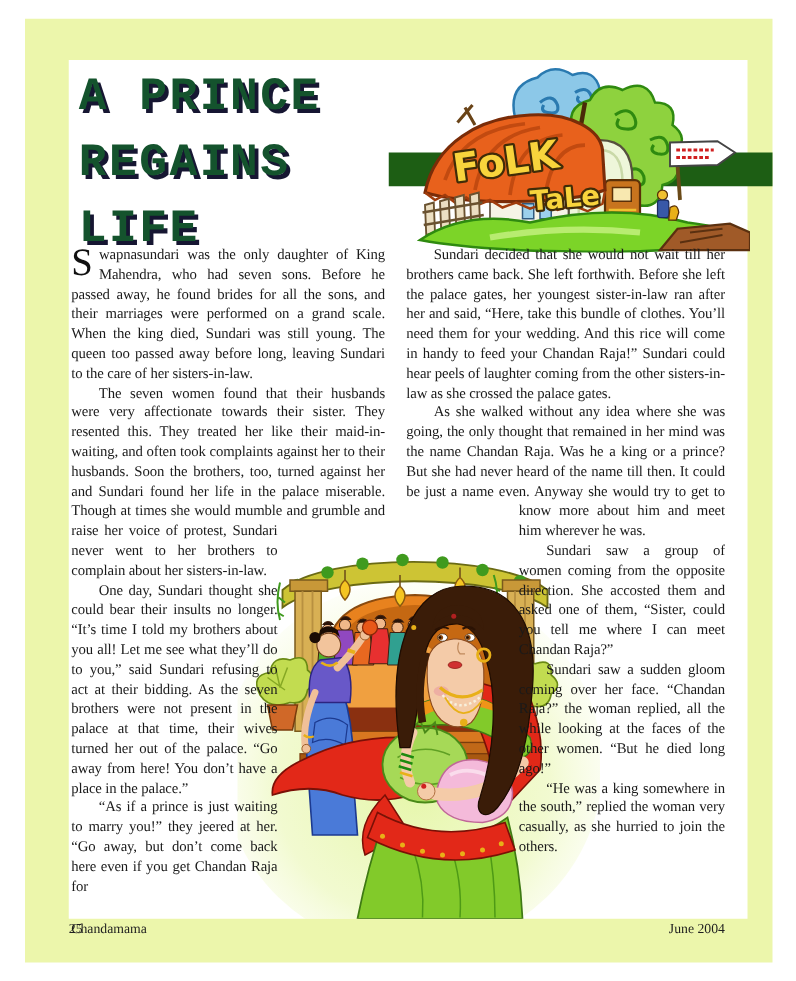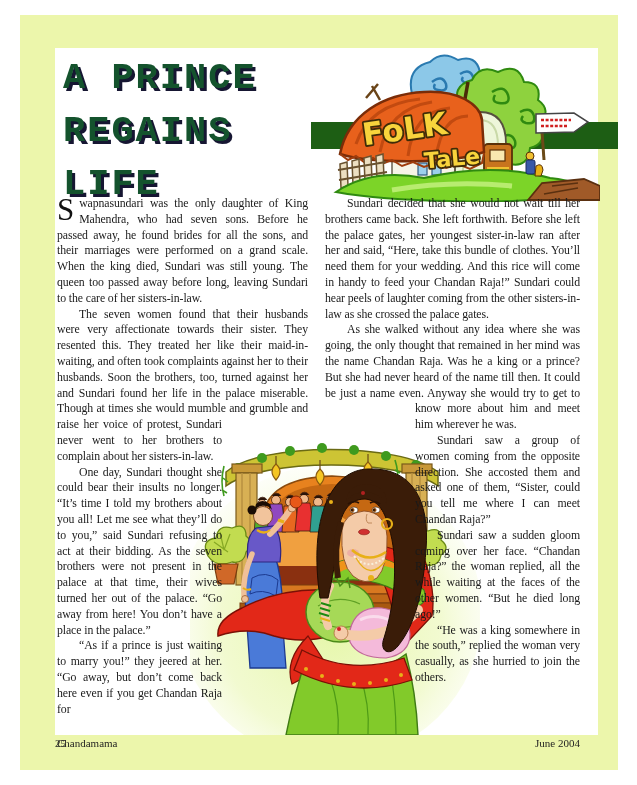--- a/index.html
+++ b/index.html
@@ -286,19 +286,19 @@
   <p class="noindent"><span class="dropcap">S</span><span>wapnasundari was the only daughter of King Mahendra, who had seven sons. Before he passed away, he found brides for all the sons, and their marriages were performed on a grand scale. When the king died, Sundari was still young. The queen too passed away before long, leaving Sundari to the care of her sisters-in-law.</span></p>
   <p><span>The seven women found that their husbands were very affectionate towards their sister. They resented this. They treated her like their maid-in-waiting, and often took complaints against her to their husbands. Soon the brothers, too, turned against her and Sundari found her life in the palace miserable. Though at times she would mumble and grumble and raise her voice of protest, </span><span class="cut-r"></span><span>Sundari never went to her brothers to complain about her sisters-in-law.</span></p>
   <p>One day, Sundari thought she could bear their insults no longer. “It’s time I told my brothers about you all! Let me see what they’ll do to you,” said Sundari refusing to act at their bidding. As the seven brothers were not present in the palace at that time, their wives turned her out of the palace. “Go away from here! You don’t have a place in the palace.”</p>
   <p>“As if a prince is just waiting to marry you!” they jeered at her. “Go away, but don’t come back here even if you get Chandan Raja for</p>
 </div>
 
 <div class="col colR">
   <p>Sundari decided that she would not wait till her brothers came back. She left forthwith. Before she left the palace gates, her youngest sister-in-law ran after her and said, “Here, take this bundle of clothes. You’ll need them for your wedding. And this rice will come in handy to feed your Chandan Raja!” Sundari could hear peels of laughter coming from the other sisters-in-law as she crossed the palace gates.</p>
   <p><span>As she walked without any idea where she was going, the only thought that remained in her mind was the name Chandan Raja. Was he  a king or a prince? But she had never heard of the name till then. It could be just a name even. Anyway she would try to get to know more about </span><span class="cut-l"></span><span>him and meet him wherever he was.</span></p>
   <p>Sundari saw a group of women coming from the opposite direction. She accosted them and asked one of them, “Sister, could you tell me where I can meet Chandan Raja?”</p>
-  <p>Sundari saw a sudden gloom coming over her face. “Chandan Raja?” the woman replied, all the while waiting at the faces of the other women. “But he died long ago!”</p>
+  <p>Sundari saw a sudden gloom coming over her face. “Chandan Raja?” the woman replied, all the while looking at the faces of the other women. “But he died long ago!”</p>
   <p>“He was a king somewhere in the south,” replied the woman very casually, as she hurried to join the others.</p>
 </div>
 
 <div class="footer f-left">Chandamama</div>
 <div class="footer f-center">25</div>
 <div class="footer f-right">June 2004</div>
 
 </body></html>

